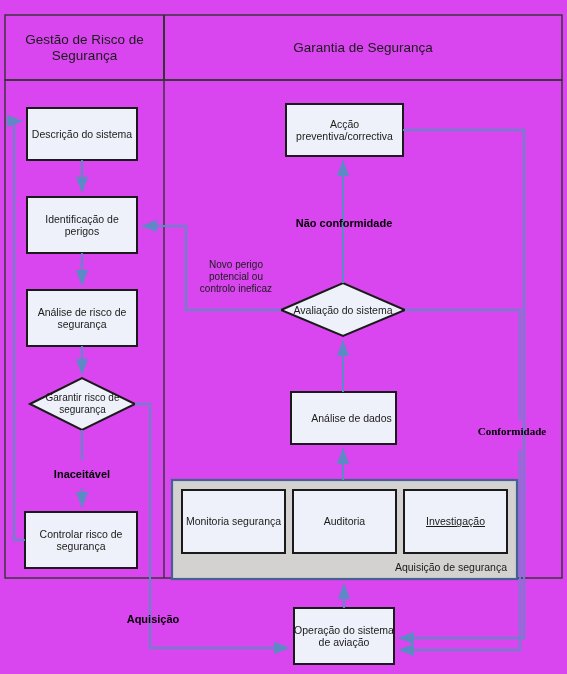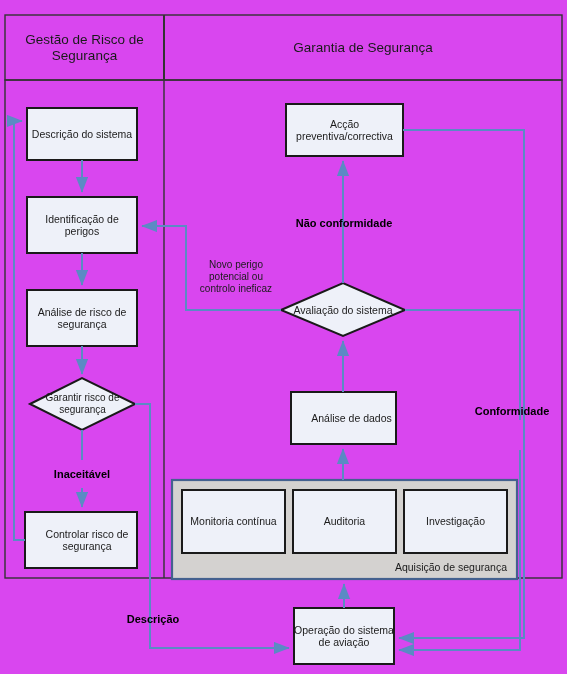--- a/index.html
+++ b/index.html
@@ -81,32 +81,32 @@
     </g>
   </svg>
 
   <div class="lbl hdr" style="left:5px;top:24px;width:159px;height:48px;">Gestão de Risco de Segurança</div>
   <div class="lbl hdr" style="left:164px;top:24px;width:398px;height:48px;">Garantia de Segurança</div>
 
   <div class="lbl boxtxt" style="left:27px;top:108px;width:110px;height:52px;">Descrição do sistema</div>
   <div class="lbl boxtxt" style="left:27px;top:197px;width:110px;height:56px;">Identificação de perigos</div>
   <div class="lbl boxtxt" style="left:27px;top:290px;width:110px;height:56px;">Análise de risco de segurança</div>
   <div class="lbl smalltxt" style="left:30px;top:378px;width:105px;height:52px;">Garantir risco de segurança</div>
-  <div class="lbl boxtxt" style="left:25px;top:512px;width:124px;height:56px;">Controlar risco de segurança</div>
+  <div class="lbl boxtxt" style="left:25px;top:512px;width:112px;height:56px;">Controlar risco de segurança</div>
 
   <div class="lbl boxtxt" style="left:286px;top:104px;width:117px;height:52px;">Acção preventiva/correctiva</div>
   <div class="lbl boxtxt" style="left:287px;top:284px;width:112px;height:52px;">Avaliação do sistema</div>
   <div class="lbl boxtxt" style="left:291px;top:392px;width:105px;height:52px;padding-left:8px;">Análise de dados</div>
 
-  <div class="lbl boxtxt" style="left:182px;top:490px;width:103px;height:63px;">Monitoria contínua</div>
+  <div class="lbl boxtxt" style="left:182px;top:490px;width:103px;height:63px;">Monitoria segurança</div>
   <div class="lbl boxtxt" style="left:293px;top:490px;width:103px;height:63px;">Auditoria</div>
-  <div class="lbl boxtxt" style="left:404px;top:490px;width:103px;height:63px;">Investigação</div>
+  <div class="lbl boxtxt" style="left:404px;top:490px;width:103px;height:63px;text-decoration:underline;">Investigação</div>
   <div class="lbl graycap" style="left:300px;top:558px;width:207px;height:18px;justify-content:flex-end;">Aquisição de segurança</div>
 
   <div class="lbl boxtxt" style="left:294px;top:608px;width:100px;height:56px;">Operação do sistema de aviação</div>
 
   <div class="lbl bold" style="left:37px;top:463px;width:90px;height:22px;">Inaceitável</div>
-  <div class="lbl bold" style="left:110px;top:608px;width:86px;height:22px;">Descrição</div>
+  <div class="lbl bold" style="left:110px;top:608px;width:86px;height:22px;">Aquisição</div>
   <div class="lbl bold" style="left:290px;top:206px;width:108px;height:34px;">Não conformidade</div>
-  <div class="lbl bold" style="left:462px;top:400px;width:100px;height:22px;">Conformidade</div>
+  <div class="lbl bold" style="left:462px;top:420px;width:100px;height:22px;font-family:Liberation Serif, serif;">Conformidade</div>
   <div class="lbl smalltxt" style="left:190px;top:246px;width:92px;height:62px;">Novo perigo potencial ou controlo ineficaz</div>
 
 </div>
 
 </body></html>

